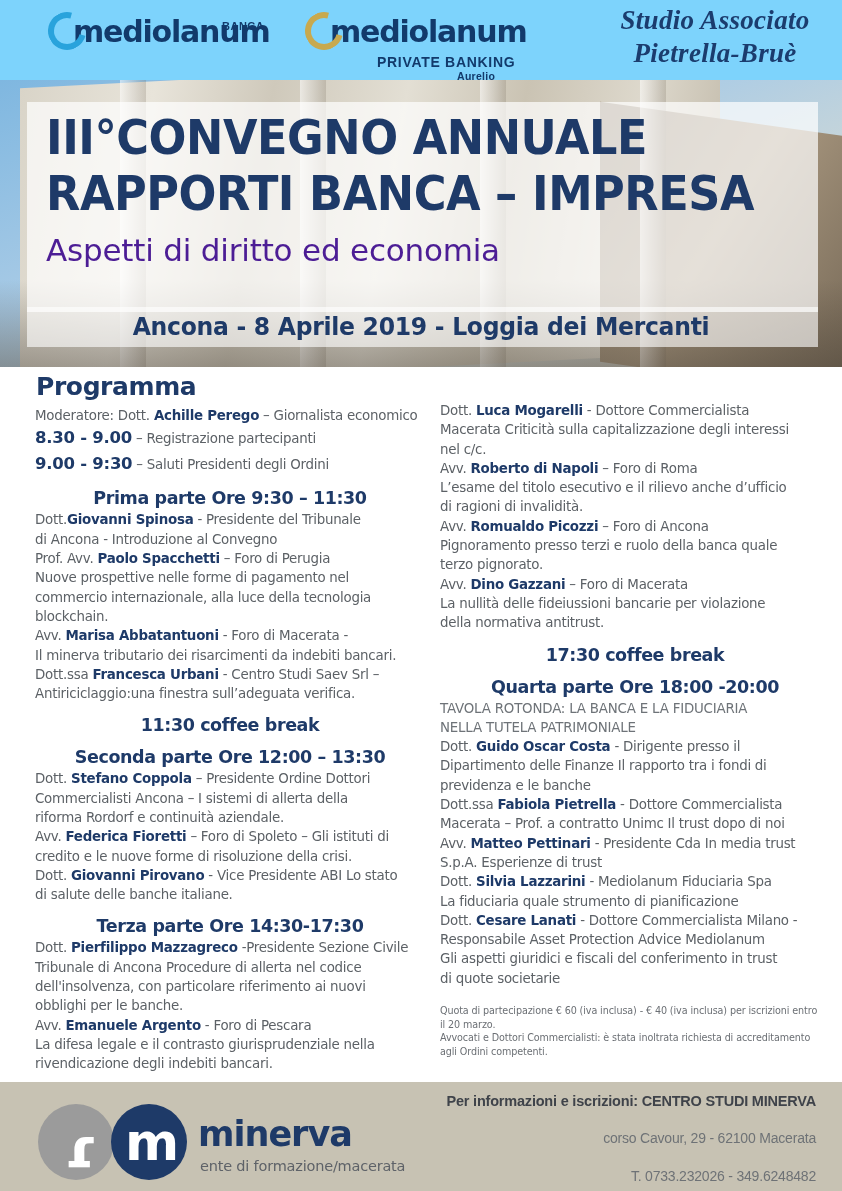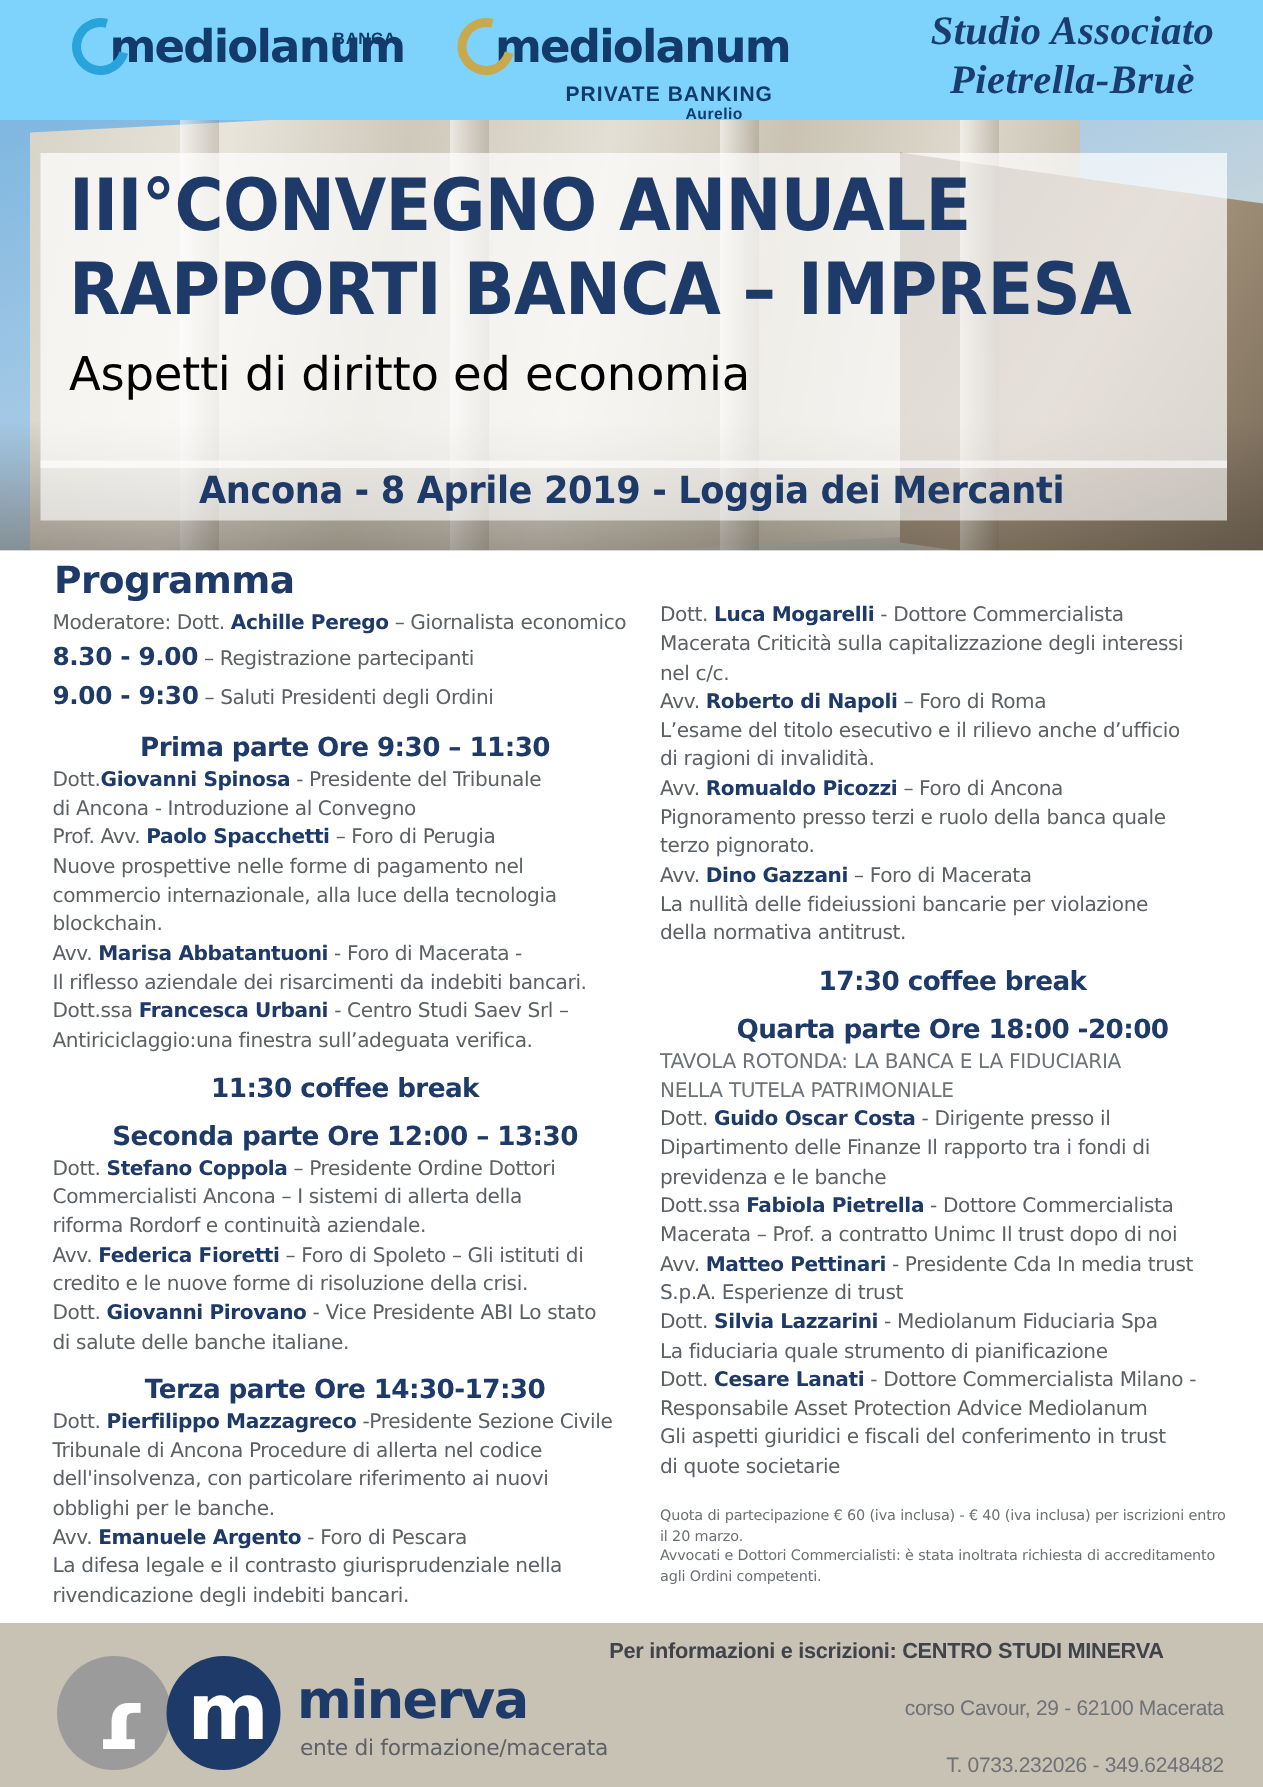--- a/index.html
+++ b/index.html
@@ -101,21 +101,21 @@
     letter-spacing:-0.5px;
     transform:scaleX(.93);
     transform-origin:left center;
     white-space:nowrap;
   }
   .title1{ position:absolute; left:46px; top:29px; font-size:48px; }
   .title2{ position:absolute; left:46px; top:85px; font-size:48px; }
   .subtitle{
     position:absolute; left:46px; top:152px;
     font-family:"DejaVu Sans", sans-serif;
-    font-weight:normal; font-size:31px; color:#000000;
+    font-weight:normal; font-size:31px; color:#4c1d95;
     letter-spacing:-.2px;
   }
   .datetext{
     position:absolute; left:0; top:232px; width:842px;
     text-align:center;
     font-family:"DejaVu Sans", sans-serif;
     font-weight:bold; font-size:25px; color:#1e3a68;
     letter-spacing:-.3px;
     transform:scaleX(.94);
   }
@@ -198,21 +198,21 @@
   .minerva-sub{
     position:absolute; left:172px; top:66px;
     font-family:"DejaVu Sans", sans-serif;
     font-size:14.5px; color:#5e6268; letter-spacing:-.2px;
   }
   .footer-contact{
     position:absolute; right:26px; top:11px; width:450px;
     text-align:right;
     font-family:"Liberation Sans", sans-serif;
   }
-  .fc-title{ font-weight:bold; font-size:14.5px; color:#3f434a; letter-spacing:-.2px;text-align:center; }
+  .fc-title{ font-weight:bold; font-size:14.5px; color:#3f434a; letter-spacing:-.2px; }
   .fc-line{ font-size:14px; color:#6e7276; letter-spacing:-.2px; line-height:1.32;margin-top:20px; }
   .fc-fb{
     font-weight:bold; font-size:14.5px; color:#3f434a;
     display:flex; align-items:center; justify-content:flex-end; gap:5px;
     margin-top:2px; letter-spacing:-.2px;
   }
   .fb-icon{
     width:17px; height:17px; background:#3b5998; color:#fff;
     font-family:"Liberation Serif",serif; font-weight:bold; font-size:15px;
     display:flex; align-items:flex-end; justify-content:center;
@@ -279,21 +279,21 @@
       <div class="time-line"><span class="t">8.30 - 9.00</span> – Registrazione partecipanti</div>
       <div class="time-line"><span class="t">9.00 - 9:30</span> – Saluti Presidenti degli Ordini</div>
       <div class="sec-head">Prima parte Ore 9:30 – 11:30</div>
       <div class="line">Dott.<b>Giovanni Spinosa</b> - Presidente del Tribunale</div>
       <div class="line">di Ancona - Introduzione al Convegno</div>
       <div class="line">Prof. Avv. <b>Paolo Spacchetti</b> – Foro di Perugia</div>
       <div class="line">Nuove prospettive nelle forme  di pagamento nel</div>
       <div class="line">commercio internazionale,  alla luce della tecnologia</div>
       <div class="line">blockchain.</div>
       <div class="line">Avv. <b>Marisa Abbatantuoni</b> - Foro di Macerata -</div>
-      <div class="line">Il riflesso aziendale dei risarcimenti da indebiti bancari.</div>
+      <div class="line">Il minerva tributario dei risarcimenti da indebiti bancari.</div>
       <div class="line">Dott.ssa <b>Francesca Urbani</b> - Centro Studi Saev Srl –</div>
       <div class="line">Antiriciclaggio:una finestra sull’adeguata verifica.</div>
       <div class="sec-head">11:30 coffee break</div>
       <div class="sec-head">Seconda parte Ore 12:00 – 13:30</div>
       <div class="line">Dott. <b>Stefano Coppola</b> – Presidente Ordine Dottori</div>
       <div class="line">Commercialisti Ancona – I sistemi di allerta della</div>
       <div class="line">riforma Rordorf e continuità aziendale.</div>
       <div class="line">Avv. <b>Federica Fioretti</b>  – Foro di Spoleto – Gli istituti di</div>
       <div class="line">credito e le nuove forme di risoluzione della crisi.</div>
       <div class="line">Dott. <b>Giovanni Pirovano</b>  - Vice Presidente ABI Lo stato</div>

